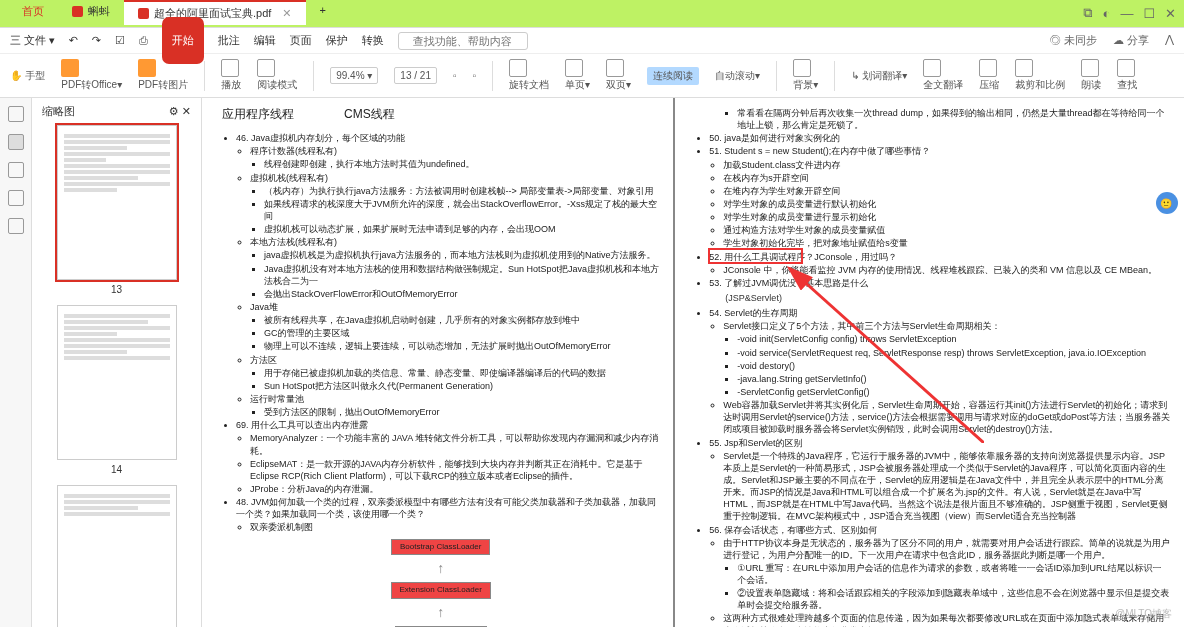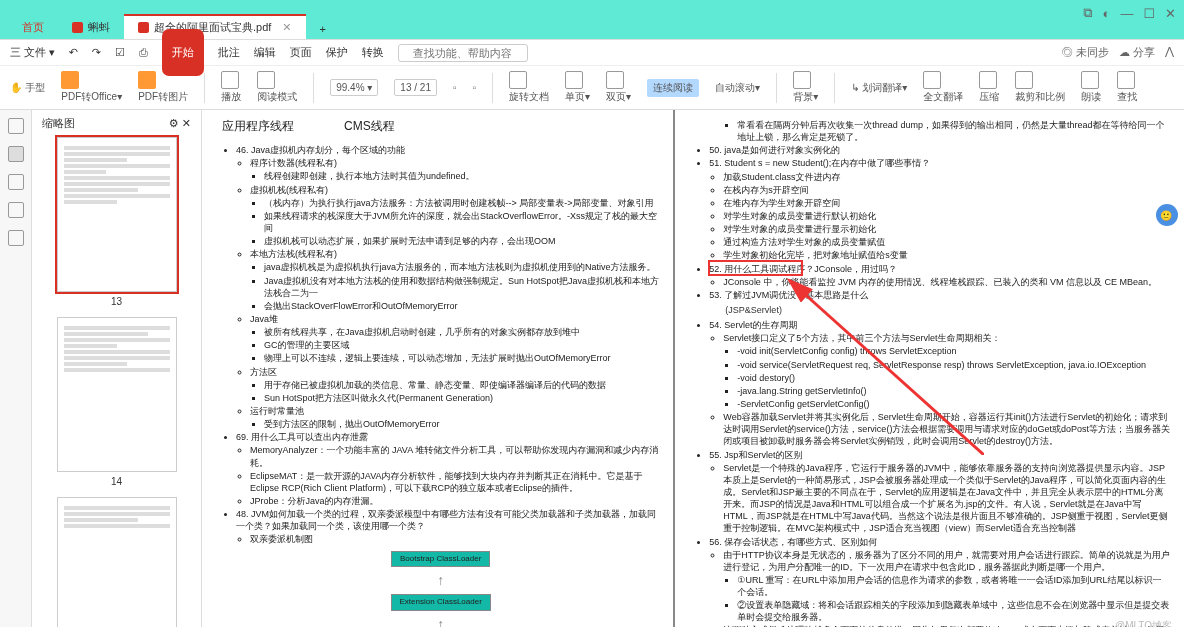--- a/index.html
+++ b/index.html
@@ -1,28 +1,28 @@
 <!DOCTYPE html>
 <html><head>
 <meta charset="utf-8">
 <style>
 *{margin:0;padding:0;box-sizing:border-box;font-family:"Microsoft YaHei",Arial,sans-serif}
 body{background:#fff;font-size:11px;color:#333;overflow:hidden;width:1184px;height:627px}
 .window-controls{position:absolute;top:5px;right:8px;display:flex;gap:10px;align-items:center}
 .window-controls span{font-size:13px;color:#666}
-.tabbar{height:40px;background:#5eead4;display:flex;align-items:flex-end;border-bottom:1px solid #ddd;padding-left:8px}
+.tabbar{height:28px;background:#bef264;display:flex;align-items:flex-start;border-bottom:1px solid #ddd;padding-left:8px}
 .tab{padding:4px 14px;font-size:11px;display:flex;align-items:center;gap:5px;cursor:pointer}
 .tab.home{color:#d93025}
 .tab.active{background:#fff;border-top:2px solid #d93025}
 .tab .x{color:#999;margin-left:6px}
 .pdf-ico{width:11px;height:11px;background:#d93025;border-radius:2px}
 .menubar{height:26px;display:flex;align-items:center;gap:14px;padding:0 10px;border-bottom:1px solid #eee;font-size:11px}
 .menubar .cap{background:#d93025;color:#fff;padding:16px 10px;border-radius:7px}
 .menubar input{border:1px solid #ccc;border-radius:3px;padding:2px 14px;font-size:11px;width:130px}
-.menubar .right{margin-left:auto;display:flex;gap:10px;color:#666}
+.menubar .right{margin-left:auto;display:flex;gap:16px;color:#666}
 .toolbar{height:44px;display:flex;align-items:center;gap:16px;padding:0 10px;border-bottom:1px solid #ddd;font-size:10px;color:#555}
 .tbtn{display:flex;flex-direction:column;align-items:flex-start;gap:1px;cursor:pointer}
 .tbtn .ic{width:18px;height:18px;border:1px solid #999;border-radius:2px}
 .tbtn .ic.orange{background:#ff9933;border:none}
 .sep{width:1px;height:30px;background:#ddd}
 .zoom{border:1px solid #ccc;padding:2px 5px;border-radius:2px}
 .pager{border:1px solid #ccc;padding:2px 5px;border-radius:2px}
 .hi{background:#b3d9ff;padding:2px 6px;border-radius:2px}
 .main{display:flex;height:calc(100% - 98px)}
 .lefticons{width:32px;background:#f7f7f7;border-right:1px solid #ddd;display:flex;flex-direction:column;align-items:center;padding-top:8px;gap:12px}
@@ -37,21 +37,21 @@
 .page{background:#fff;padding:8px 14px 8px 20px;font-size:9px;line-height:1.35;color:#222;overflow:hidden}
 .page.left{width:48%}
 .page.right{flex:1}
 .page ul{list-style:disc;padding-left:14px}
 .page ul ul{list-style:circle}
 .page ul ul ul{list-style:square}
 .page li{margin:1px 0}
 .num{color:#222}
 .redbox{position:absolute;border:2px solid #e33;left:51.5%;top:150px;width:95px;height:16px}
 .arrow{position:absolute;left:59.3%;top:165px;width:200px;height:180px;pointer-events:none}
-.dia{display:inline-block;border:1px solid #888;background:#14b8a6;padding:2px 8px;margin:4px 0;font-size:8px}
+.dia{display:inline-block;border:1px solid #888;background:#ef4444;padding:2px 8px;margin:4px 0;font-size:8px}
 .arr{font-size:14px;color:#888}
 .watermark{position:absolute;right:12px;bottom:6px;color:#bbb;font-size:10px}
 .float-badge{position:absolute;right:6px;top:94px;width:22px;height:22px;border-radius:50%;background:#4a90e2;color:#fff;font-size:10px;display:flex;align-items:center;justify-content:center}
 </style>
 </head>
 <body>
 
 <div class="window-controls">
   <span>⧉</span>
   <span>◐</span>

